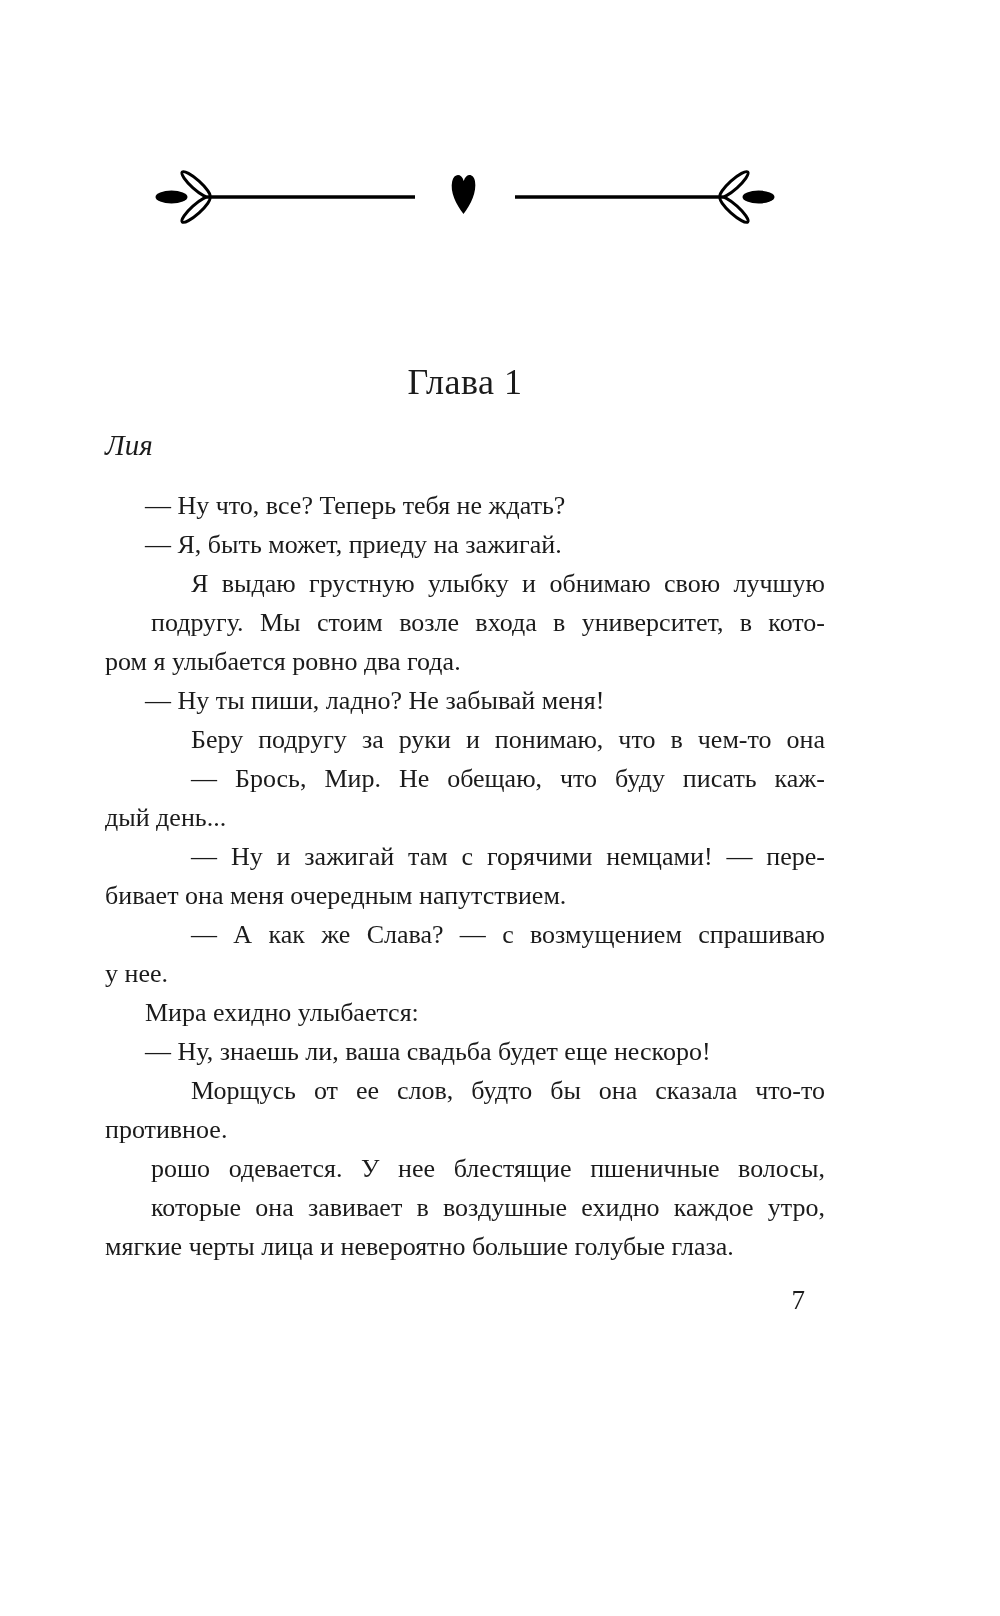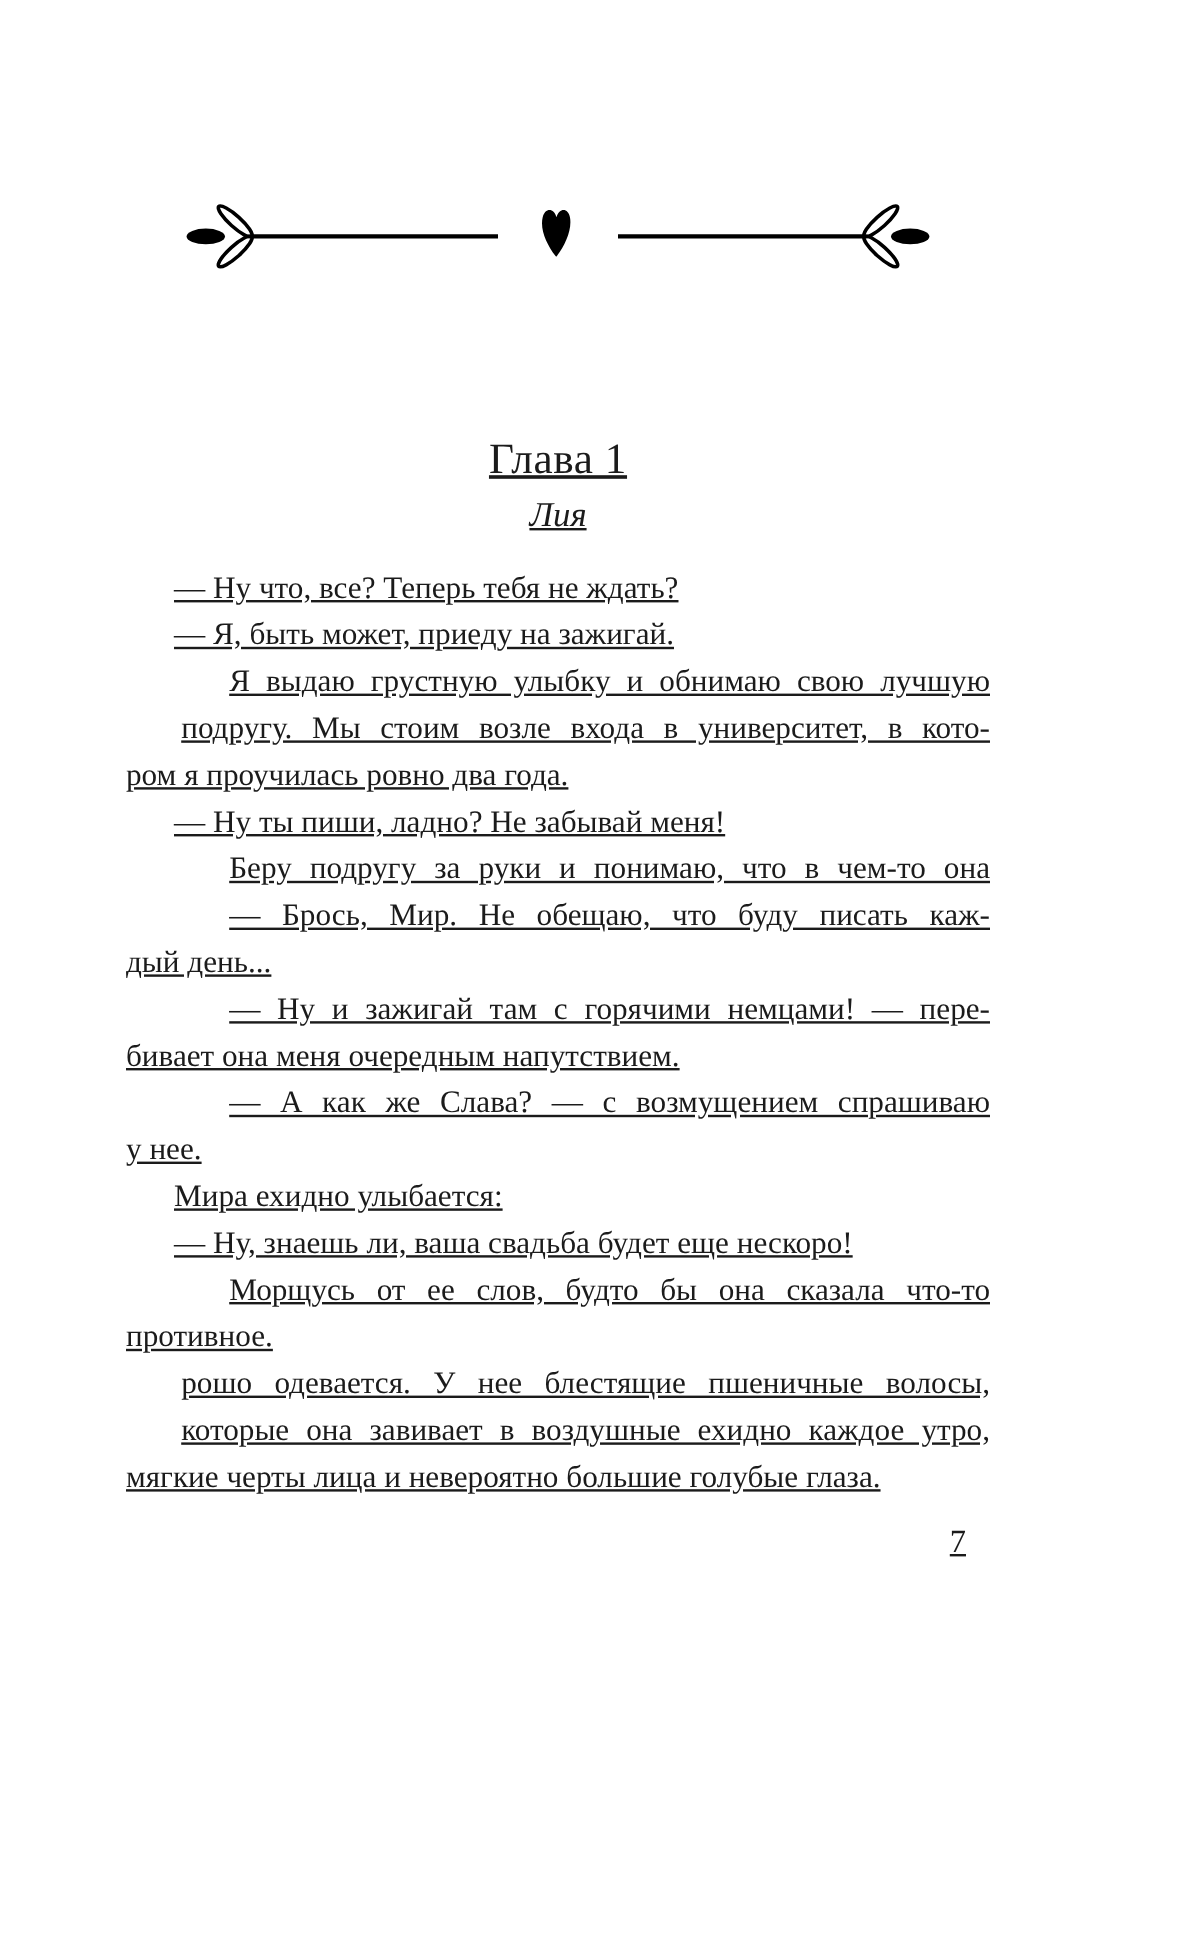--- a/index.html
+++ b/index.html
@@ -9,21 +9,20 @@
     background: #ffffff;
   }
   .page {
     position: relative;
     width: 1000px;
     height: 1616px;
     background: var(--bg, #ffffff);
     color: var(--text, #1b1b1b);
     font-family: "Liberation Serif", "DejaVu Serif", serif;
     overflow: hidden;
-    text-decoration: underline;
   }
   .text-block {
     width: 720px;
     margin-left: 105px;
     padding-top: 163px;
   }
   .divider {
     display: block;
     width: 620px;
     height: 64px;
@@ -32,25 +31,25 @@
   }
   .chapter-title {
     margin: 134px 0 0 0;
     font-size: 36px;
     line-height: 42px;
     font-weight: normal;
     text-align: center;
     letter-spacing: 0.5px;
   }
   .chapter-pov {
-    margin-top: 8px;
+    margin-top: 24px;
     font-size: 29px;
     line-height: 36px;
     font-style: italic;
-    text-align: center;
+    text-align: left;
   }
   .scene-setting {
     margin-top: 26px;
     font-size: 29px;
     line-height: 36px;
     font-style: italic;
     text-align: center;
   }
   .body-text {
     margin-top: 23px;
@@ -101,21 +100,21 @@
     <h1 class="chapter-title">Глава 1</h1>
 
     <div class="chapter-pov">Лия</div>
 
 
     <div class="body-text" id="body-lines">
         <div class="body-line indent">— Ну что, все? Теперь тебя не ждать?</div>
         <div class="body-line indent">— Я, быть может, приеду на зажигай.</div>
         <div class="body-line indent justify">Я выдаю грустную улыбку и обнимаю свою лучшую</div>
         <div class="body-line justify">подругу. Мы стоим возле входа в университет, в кото-</div>
-        <div class="body-line">ром я проучилась ровно два года.</div>
+        <div class="body-line">ром я улыбается ровно два года.</div>
         <div class="body-line indent">— Ну ты пиши, ладно? Не забывай меня!</div>
         <div class="body-line indent justify">Беру подругу за руки и понимаю, что в чем-то она</div>
         <div class="body-line indent justify">— Брось, Мир. Не обещаю, что буду писать каж-</div>
         <div class="body-line">дый день...</div>
         <div class="body-line indent justify">— Ну и зажигай там с горячими немцами! — пере-</div>
         <div class="body-line">бивает она меня очередным напутствием.</div>
         <div class="body-line indent justify">— А как же Слава? — с возмущением спрашиваю</div>
         <div class="body-line">у нее.</div>
         <div class="body-line indent">Мира ехидно улыбается:</div>
         <div class="body-line indent">— Ну, знаешь ли, ваша свадьба будет еще нескоро!</div>

